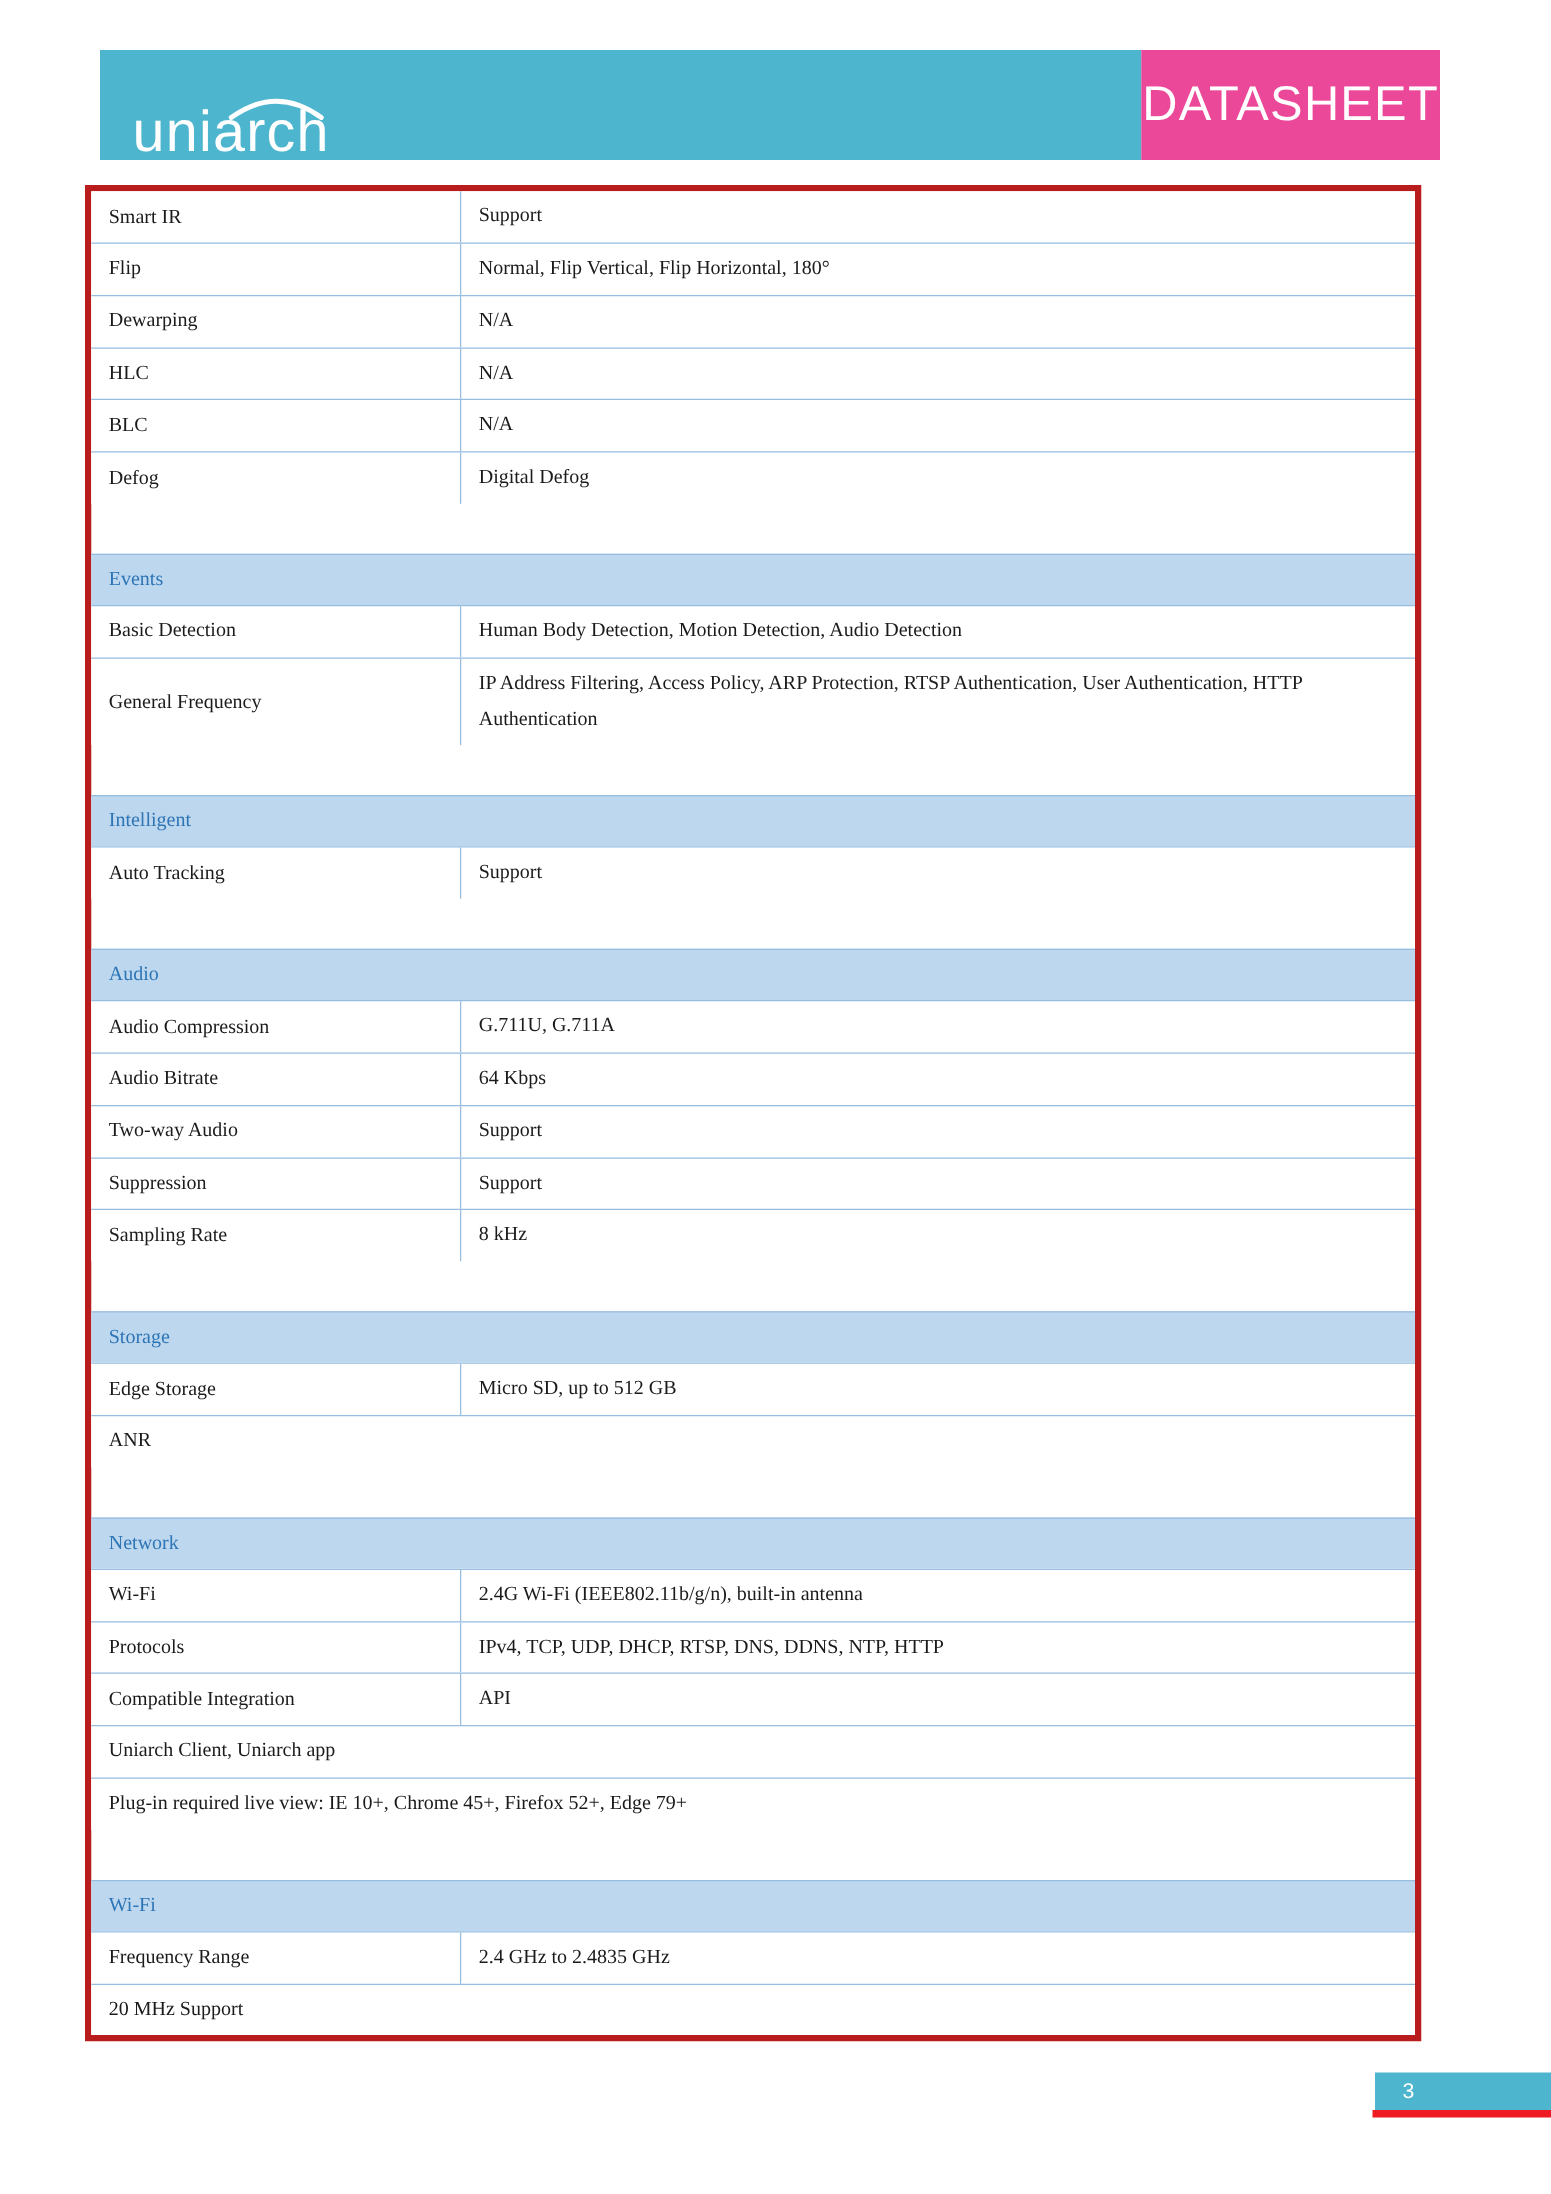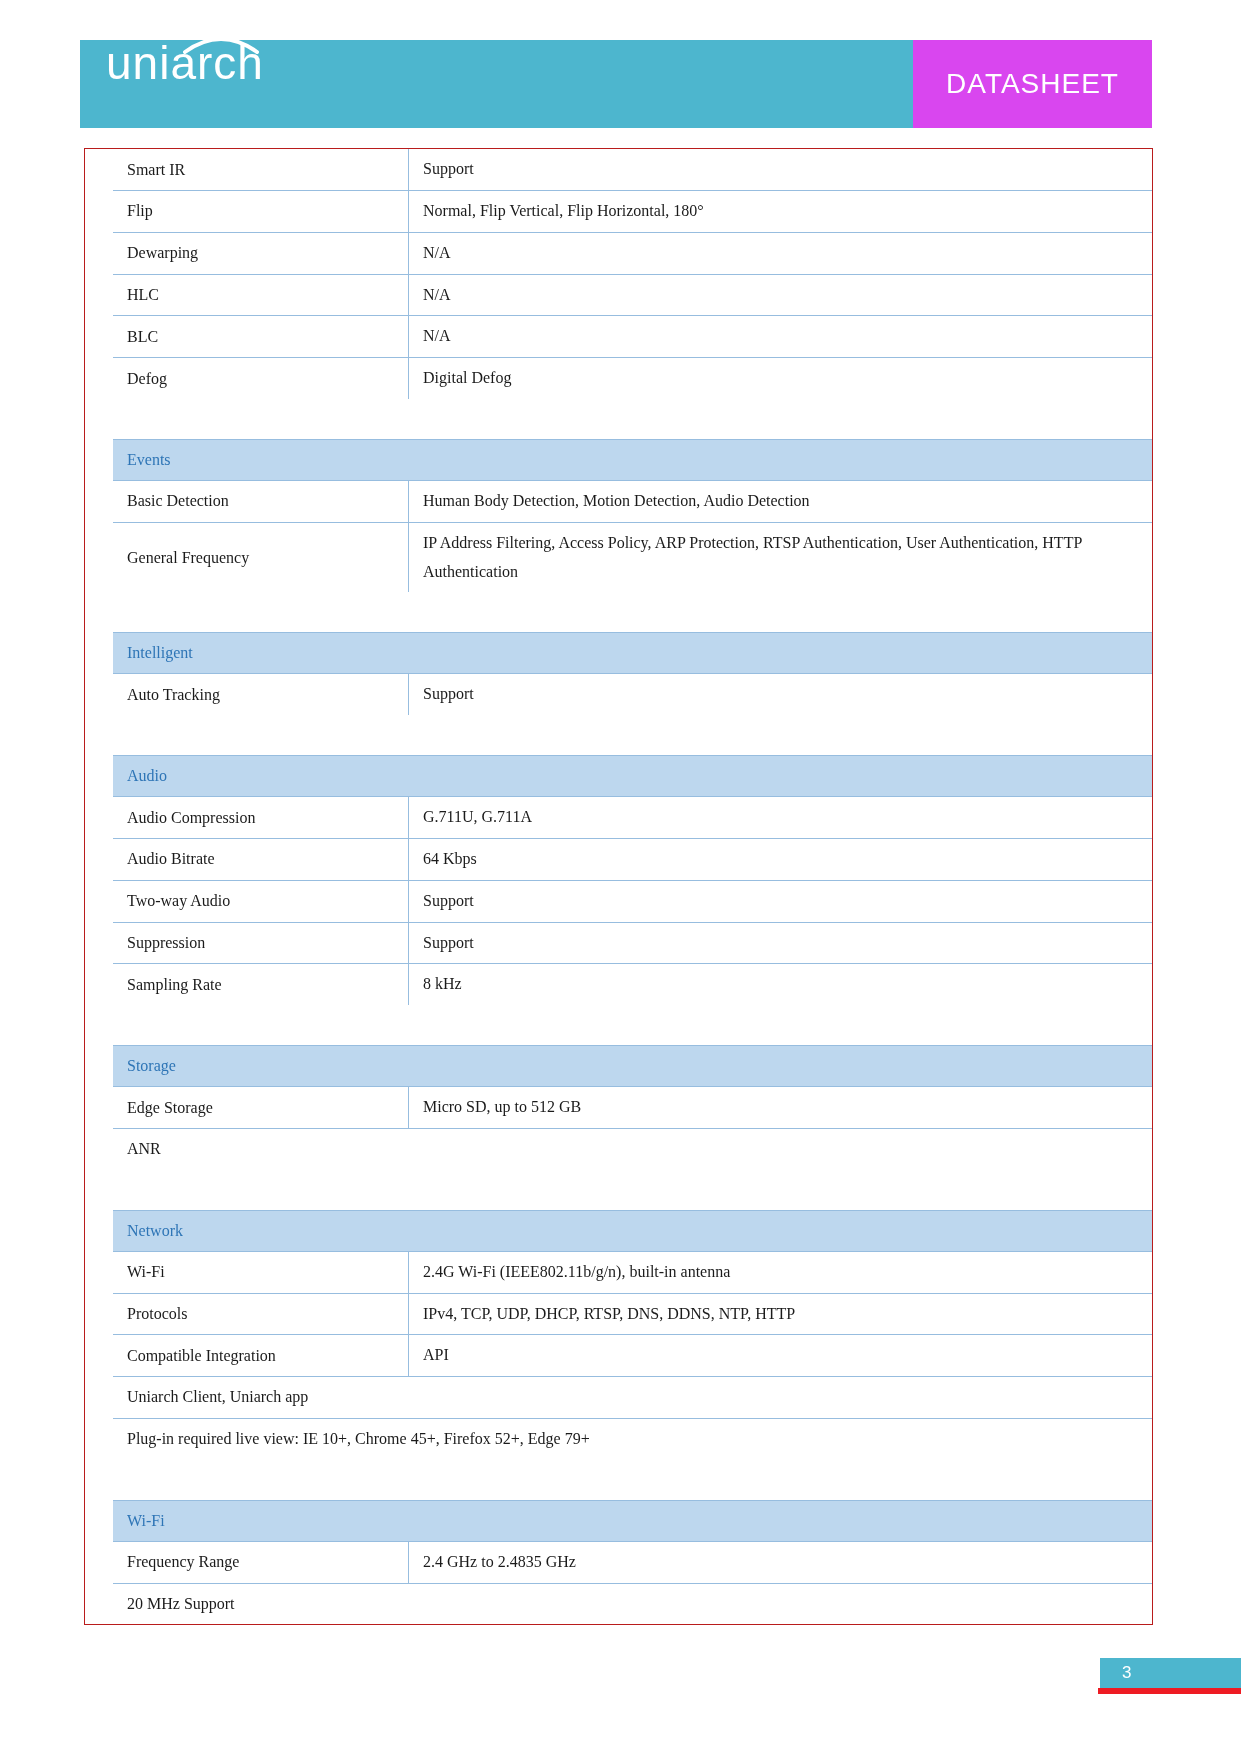--- a/index.html
+++ b/index.html
@@ -17,58 +17,57 @@
   .header {
     position: absolute;
     left: 80px; top: 40px;
     width: 1072px; height: 88px;
     display: flex;
   }
   .logo-band {
     flex: 1;
     background: #4db6ce;
     display: flex;
-    align-items: flex-start;
+    align-items: flex-end;
     padding-left: 26px;
   }
   .logo-wrap { position: relative; display: inline-block; }
   .logo-text {
     font-family: "Liberation Sans", sans-serif;
     font-size: 46px;
     font-weight: normal;
     letter-spacing: 1px;
     color: #ffffff;
     line-height: 1;
   }
   .logo-arc {
     position: absolute;
     left: 76px; top: -8px;
     pointer-events: none;
   }
   .datasheet-band {
     width: 239px;
-    background: #d946ef;
+    background: #ec4899;
     color: #ffffff;
     display: flex;
     align-items: center;
     justify-content: center;
     font-family: "Liberation Sans", sans-serif;
-    font-size: 28px;
+    font-size: 39px;
     letter-spacing: 1px;
   }
 
   
   .spec-table {
     position: absolute;
-    left: 84px; top: 148px;
+    left: 68px; top: 148px;
     width: 1069px;
-    border: 1px solid #b91c1c;
+    border: 5px solid #b91c1c;
     box-sizing: border-box;
     background: #ffffff;
-    padding-left: 28px;
   }
   .row { box-sizing: border-box; }
   .row + .row { border-top: 1px solid #97bddf; }
   .row-data {
     display: flex;
     min-height: 41px;
     background: #ffffff;
   }
   .cell-label {
     width: 296px;

